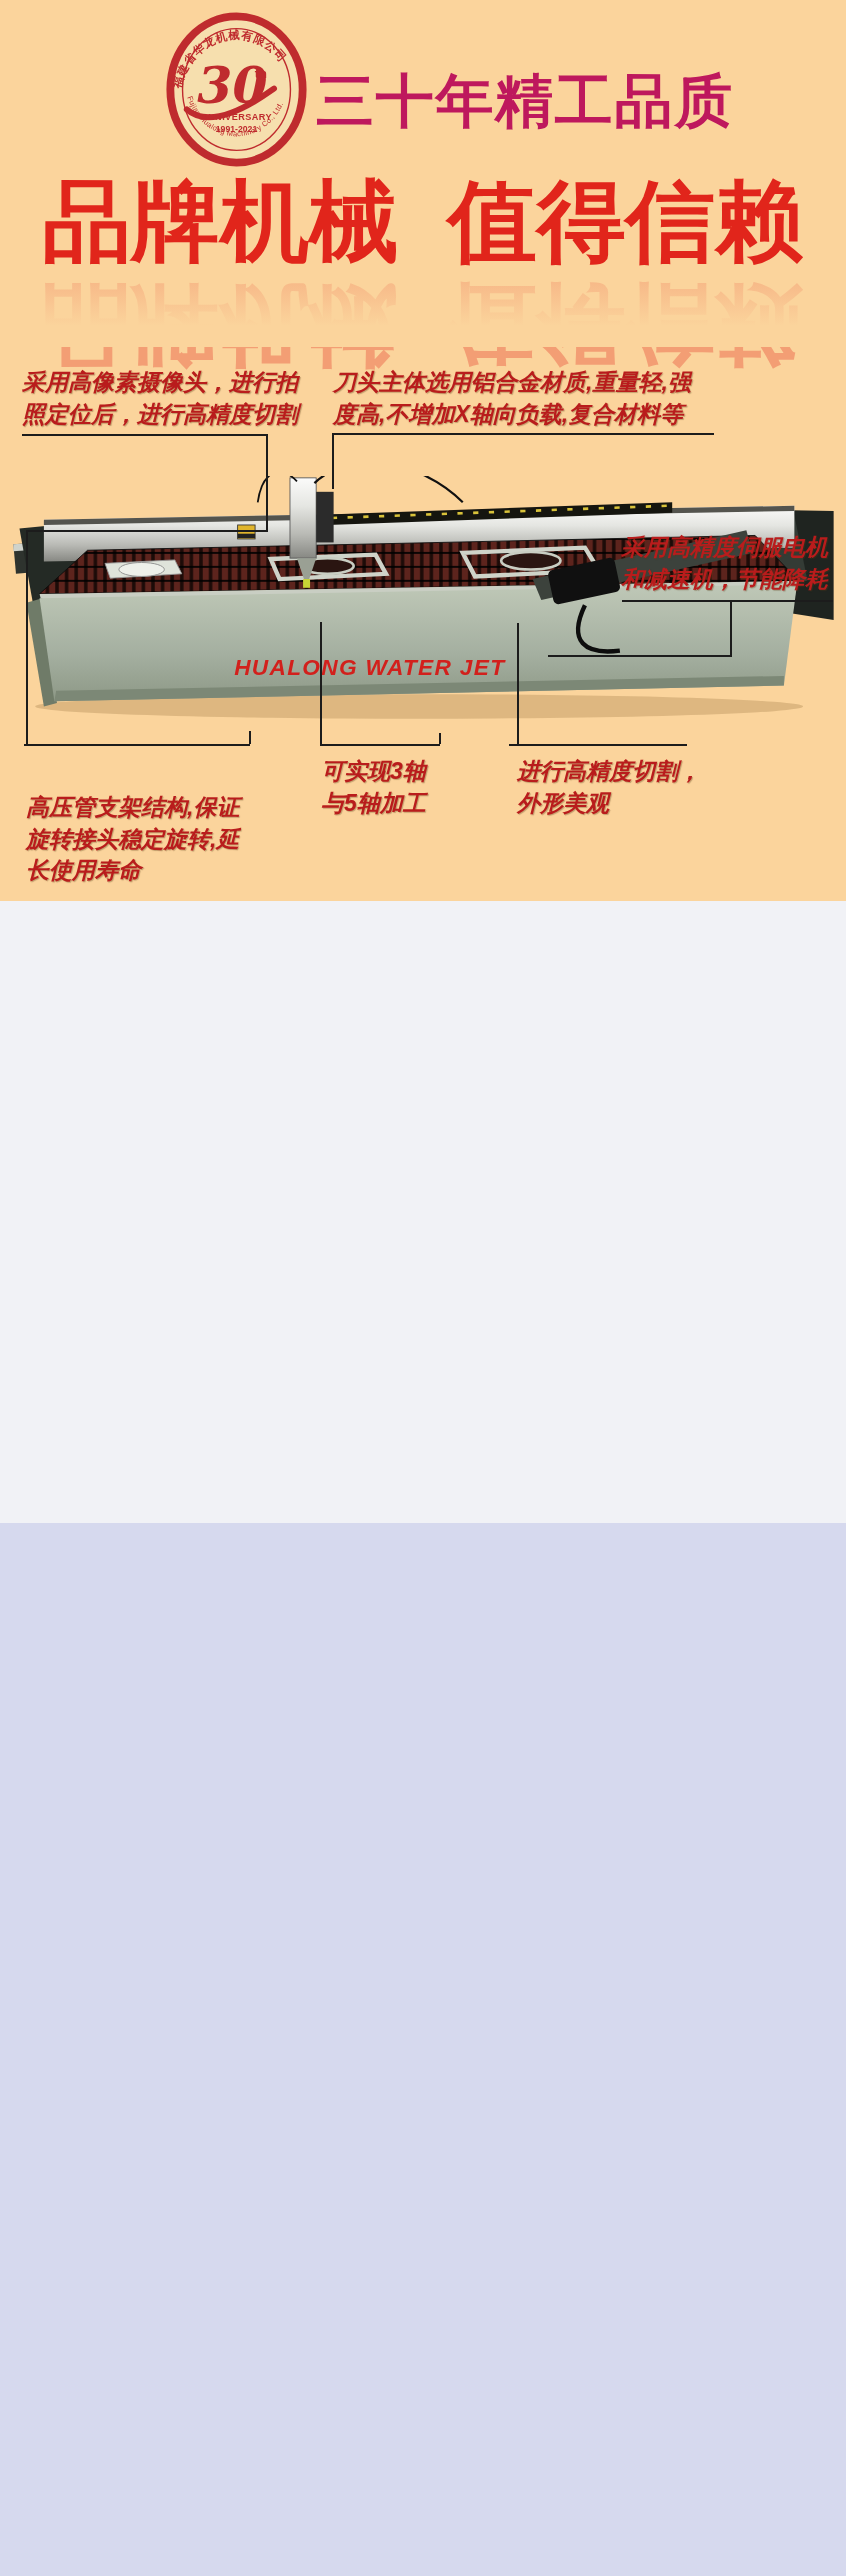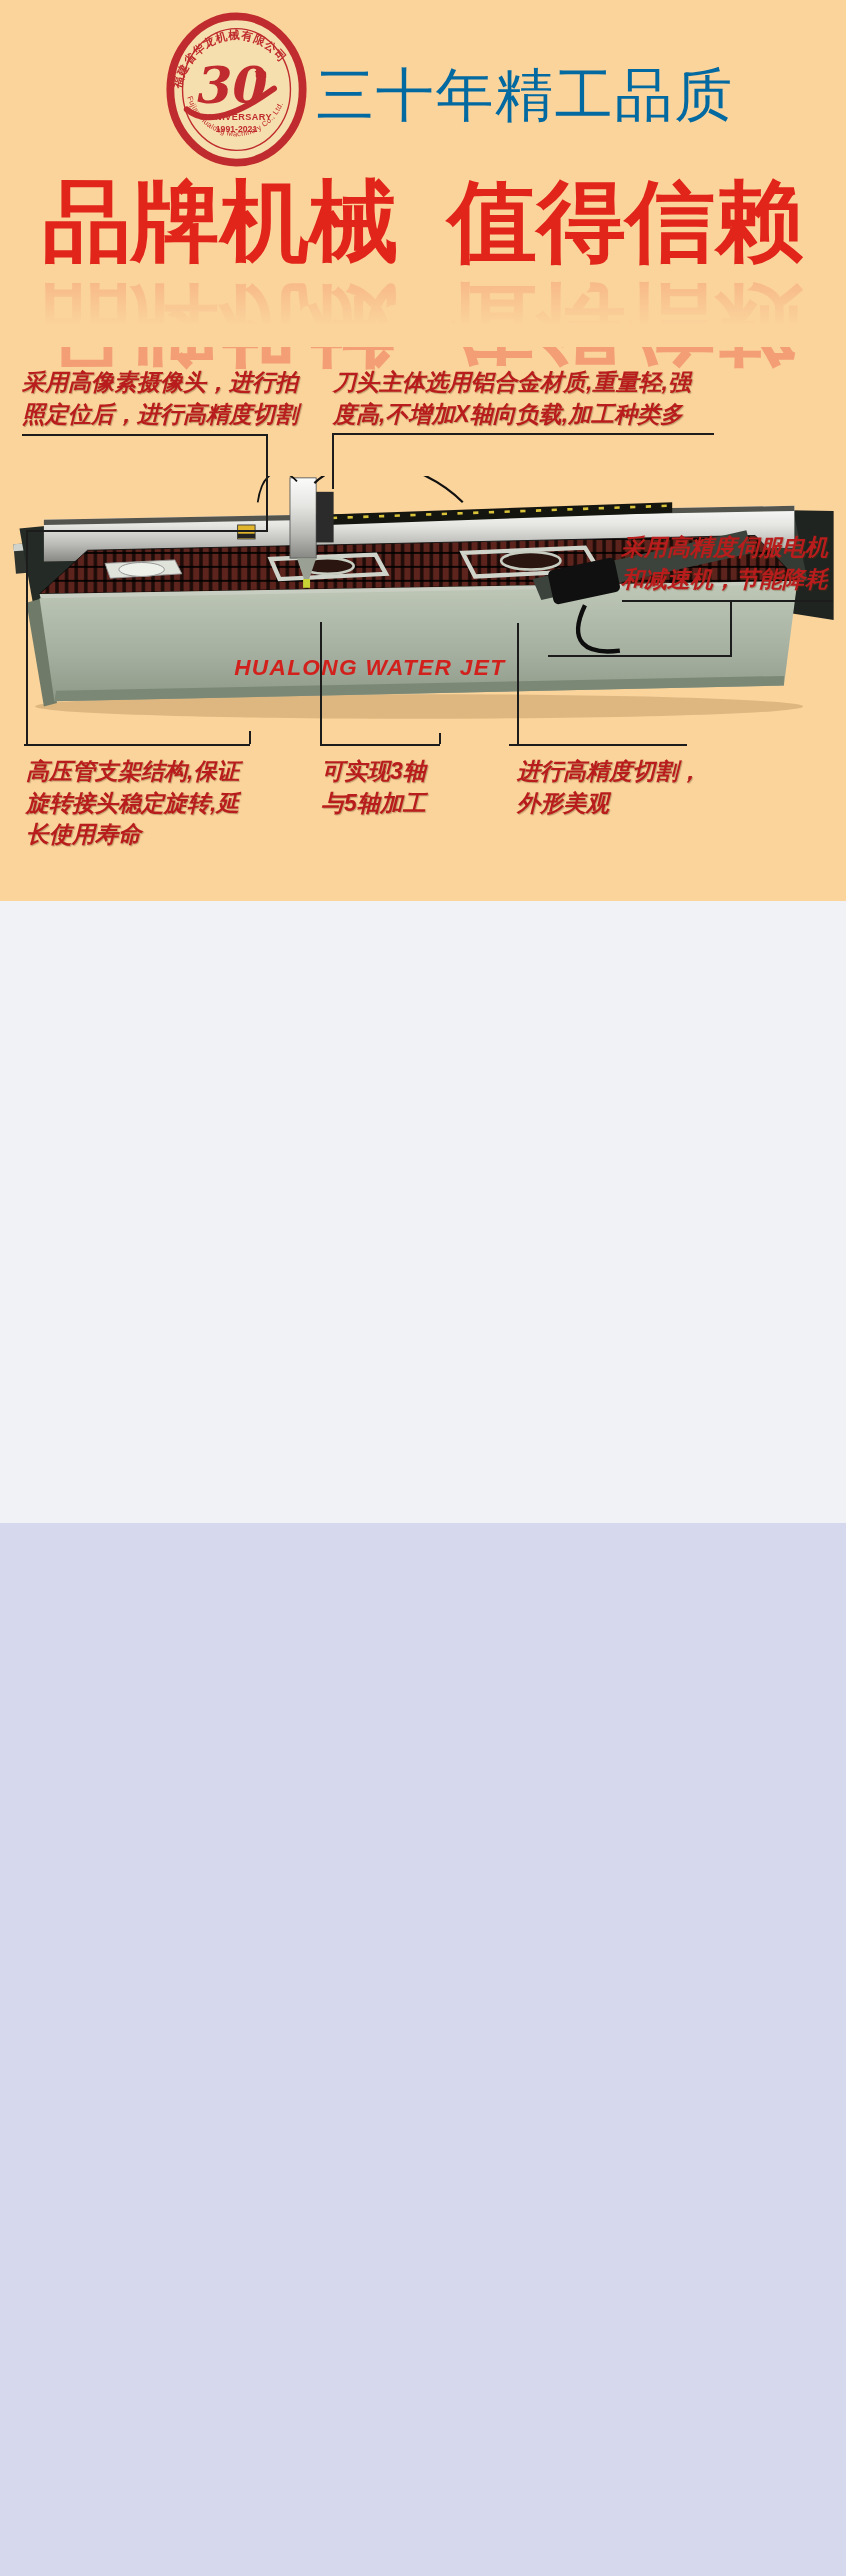--- a/index.html
+++ b/index.html
@@ -5,22 +5,22 @@
   html,body{margin:0;padding:0;background:#888;}
   #page{position:relative;width:846px;height:2576px;overflow:hidden;margin:0 auto;
         font-family:"Liberation Sans",sans-serif;}
   
   .sec{position:absolute;left:0;width:846px;}
   #sec-hero{top:0;height:901px;background:#fbd49c;}
   #sec-materials{top:901px;height:622px;background:#f1f2f6;}
   #sec-model{top:1523px;height:1053px;background:#d6d9ee;}
   
   #badge{position:absolute;left:166px;top:12.2px;width:141px;height:155px;}
-  #tagline{position:absolute;left:316px;top:57px;font-size:58px;font-weight:normal;
-           color:#0369a1;letter-spacing:1.7px;white-space:pre;}
+  #tagline{position:absolute;left:316px;top:63px;font-size:58px;font-weight:bold;
+           color:#be185d;letter-spacing:1.7px;white-space:pre;}
   .headline{position:absolute;left:0;top:173px;width:846px;text-align:center;
             font-size:89px;line-height:1.1;font-weight:900;color:#e1251b;
             letter-spacing:0px;white-space:pre;}
   .refl{top:276px;transform:scaleY(-1);opacity:.30;}
   #refl-fade{position:absolute;left:0;top:272px;width:846px;height:75px;
              background:linear-gradient(to bottom,rgba(251,212,156,.40) 0%,#fbd49c 72%);}
   
   #machine-photo{position:absolute;left:8.7px;top:476px;width:829px;height:262px;z-index:2;}
   
   .cl{position:absolute;background:#1c1c1c;z-index:5;}
@@ -148,24 +148,24 @@
     <div class="cl" style="left:548px;top:655px;width:184px;height:1.7px"></div>
     <div class="cl" style="left:320px;top:744px;width:120px;height:1.7px"></div>
     <div class="cl" style="left:320px;top:622px;width:1.7px;height:122px"></div>
     <div class="cl" style="left:439px;top:733px;width:1.7px;height:11.3px"></div>
     <div class="cl" style="left:509px;top:744px;width:178px;height:1.7px"></div>
     <div class="cl" style="left:517px;top:623px;width:1.7px;height:121px"></div>
 
     <div class="callout" style="left:22px;top:367px;width:297px">采用高像素摄像头，进行拍
 照定位后，进行高精度切割</div>
     <div class="callout" style="left:333px;top:367px;width:388px">刀头主体选用铝合金材质,重量轻,强
-度高,不增加X轴向负载,加工种类多</div>
+度高,不增加X轴向负载,复合材料等</div>
     <div class="callout" style="left:621px;top:532px;width:227px">采用高精度伺服电机
 和减速机，节能降耗</div>
-    <div class="callout" style="left:26px;top:756px;width:240px">高压管支架结构,保证
+    <div class="callout" style="left:26px;top:792px;width:240px">高压管支架结构,保证
 旋转接头稳定旋转,延
 长使用寿命</div>
     <div class="callout" style="left:321px;top:756px;width:131px;text-align:left">可实现3轴
 与5轴加工</div>
     <div class="callout" style="left:517px;top:756px;width:201px">进行高精度切割，
 外形美观</div>
   </div>
 
   <div class="sec" id="sec-materials">
     <div id="card"></div>

